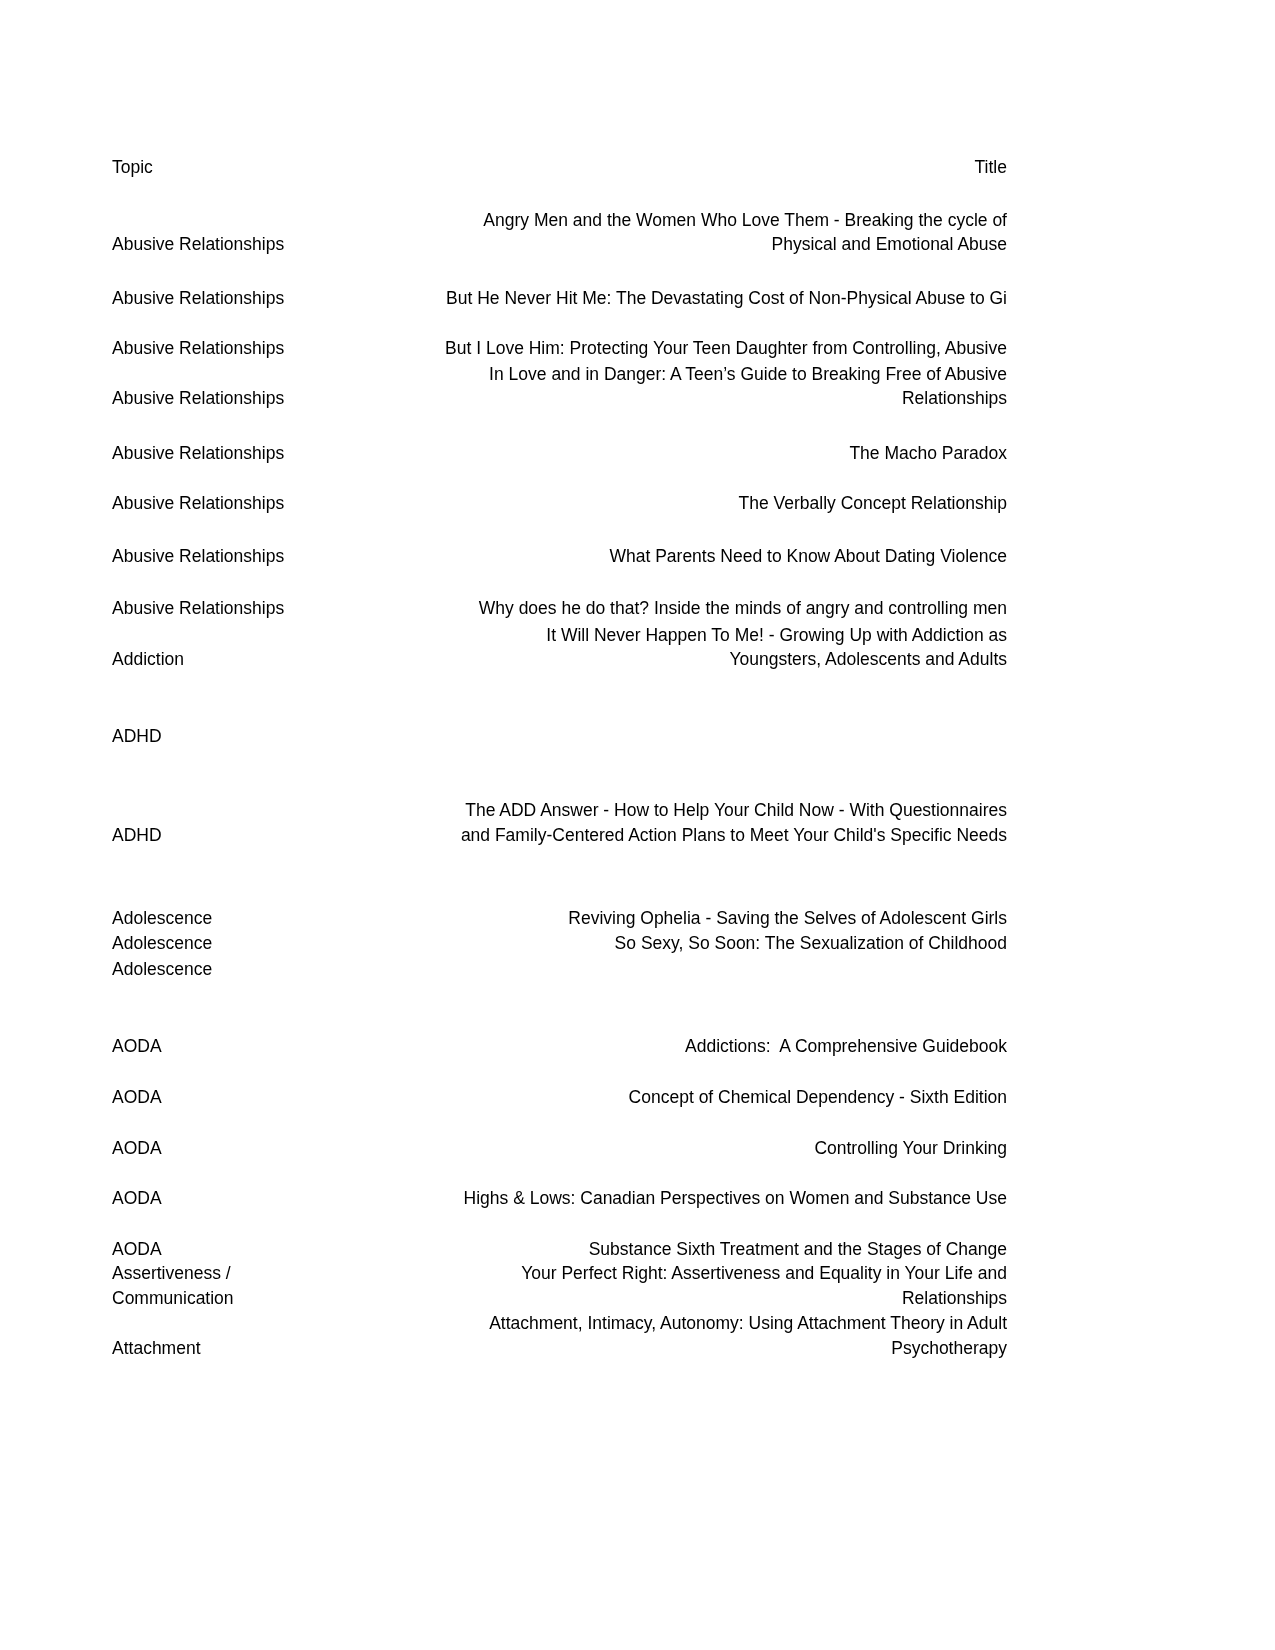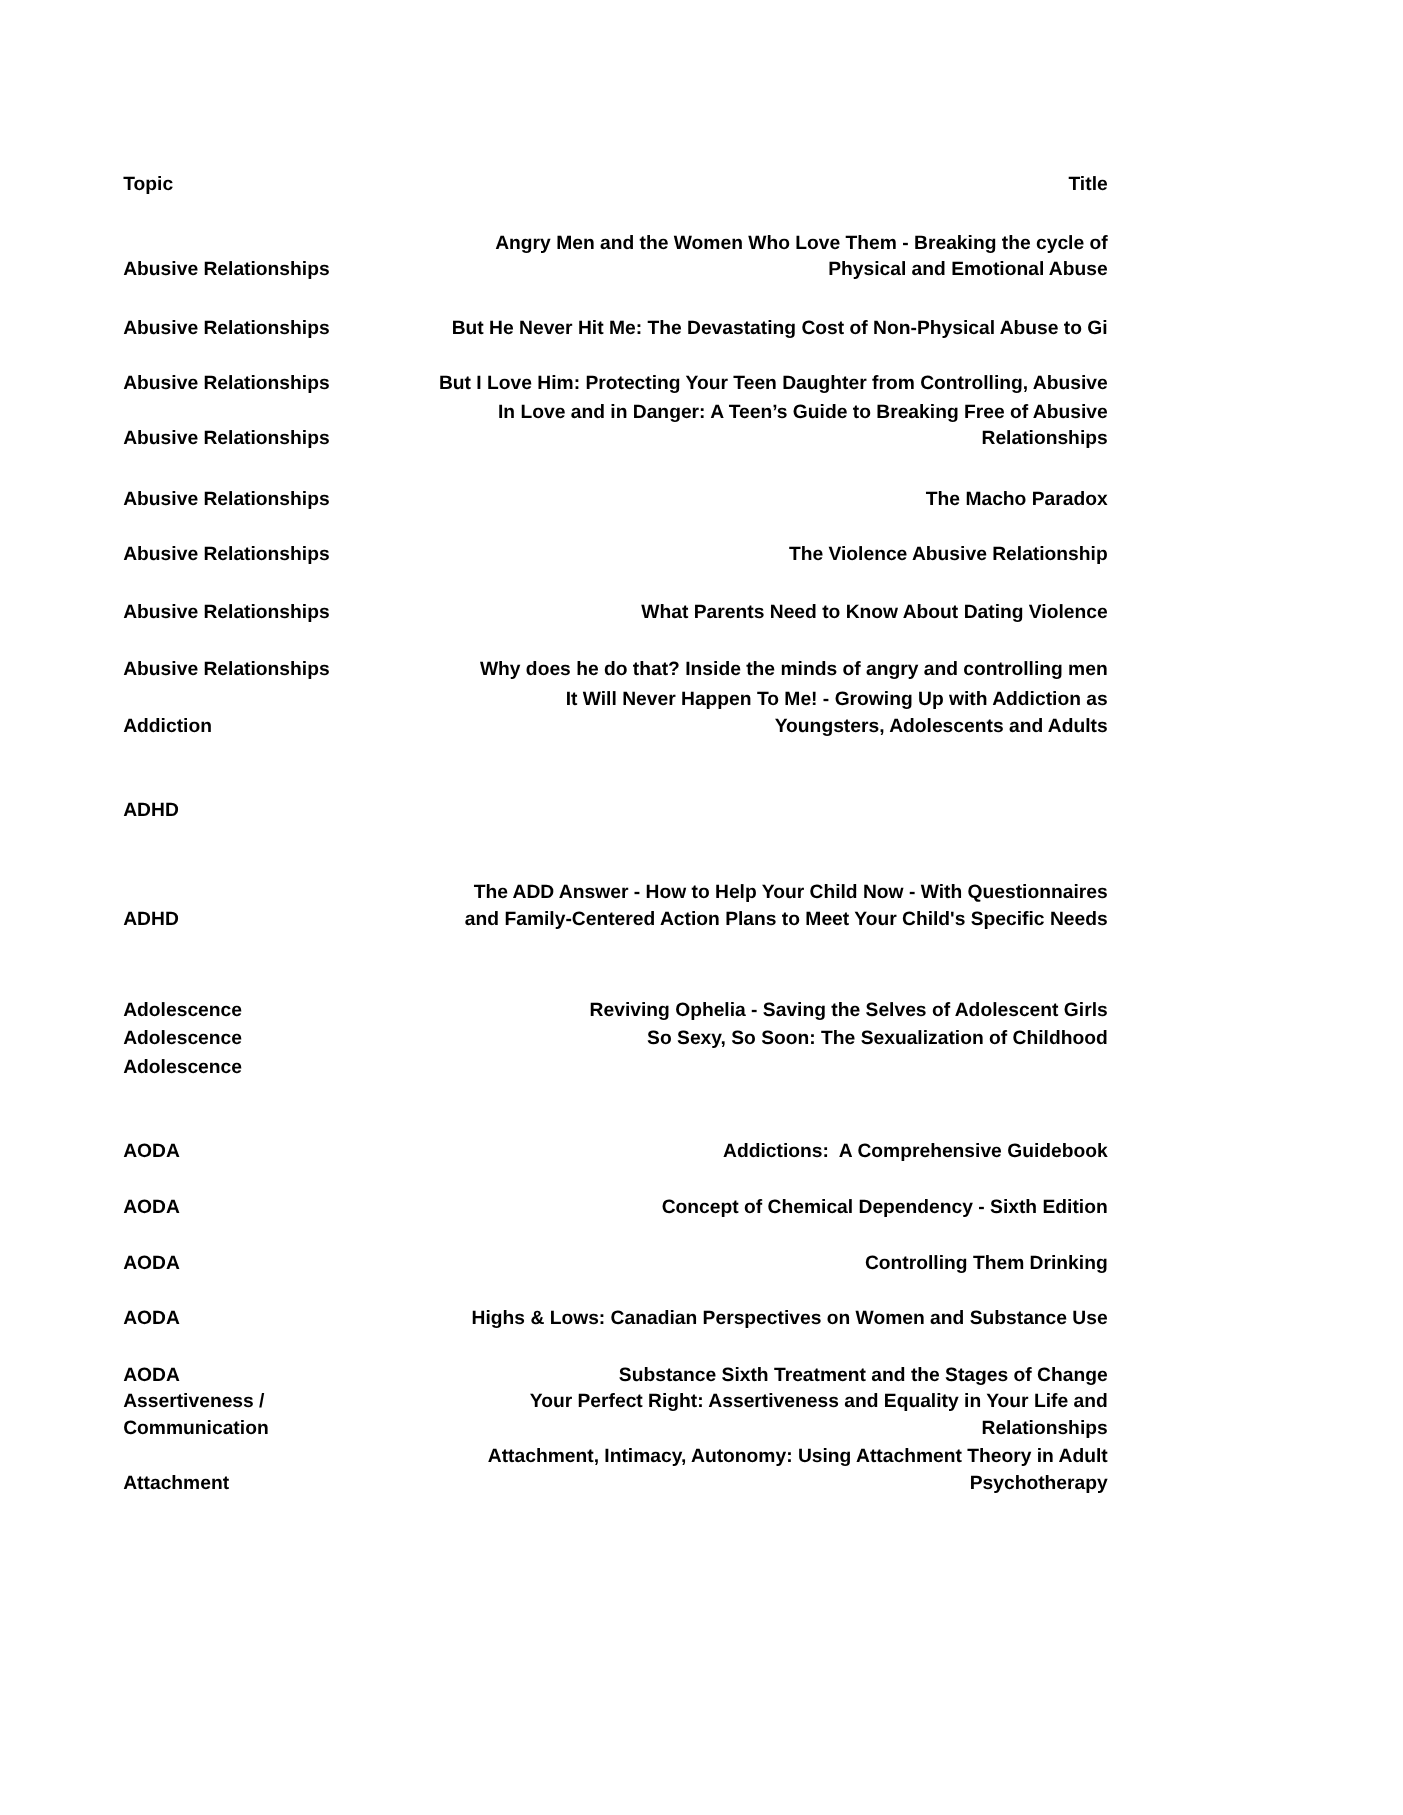--- a/index.html
+++ b/index.html
@@ -10,21 +10,20 @@
   .page {
     position: relative;
     width: 1275px;
     height: 1650px;
     background: #ffffff;
     font-family: "Liberation Sans", sans-serif;
     font-size: 17.5px;
     line-height: 24.5px;
     color: #000000;
     overflow: hidden;
-    font-weight: bold;
   }
   .content {
     position: absolute;
     left: 112px;
     top: 155px;
     width: 895px;
   }
   .row {
     display: flex;
     align-items: flex-end;
@@ -96,21 +95,21 @@
 Relationships</div>
     </div>
 
     <div class="row">
       <div class="cell-topic">Abusive Relationships</div>
       <div class="cell-title">The Macho Paradox</div>
     </div>
 
     <div class="row">
       <div class="cell-topic">Abusive Relationships</div>
-      <div class="cell-title">The Violence Abusive Relationship</div>
+      <div class="cell-title">The Verbally Concept Relationship</div>
     </div>
 
     <div class="row">
       <div class="cell-topic">Abusive Relationships</div>
       <div class="cell-title">What Parents Need to Know About Dating Violence</div>
     </div>
 
     <div class="row">
       <div class="cell-topic">Abusive Relationships</div>
       <div class="cell-title">Why does he do that? Inside the minds of angry and controlling men</div>
@@ -151,21 +150,21 @@
       <div class="cell-title">Addictions:  A Comprehensive Guidebook</div>
     </div>
 
     <div class="row">
       <div class="cell-topic">AODA</div>
       <div class="cell-title">Concept of Chemical Dependency - Sixth Edition</div>
     </div>
 
     <div class="row">
       <div class="cell-topic">AODA</div>
-      <div class="cell-title">Controlling Them Drinking</div>
+      <div class="cell-title">Controlling Your Drinking</div>
     </div>
 
     <div class="row">
       <div class="cell-topic">AODA</div>
       <div class="cell-title">Highs &amp; Lows: Canadian Perspectives on Women and Substance Use</div>
     </div>
 
     <div class="row">
       <div class="cell-topic">AODA</div>
       <div class="cell-title">Substance Sixth Treatment and the Stages of Change</div>

